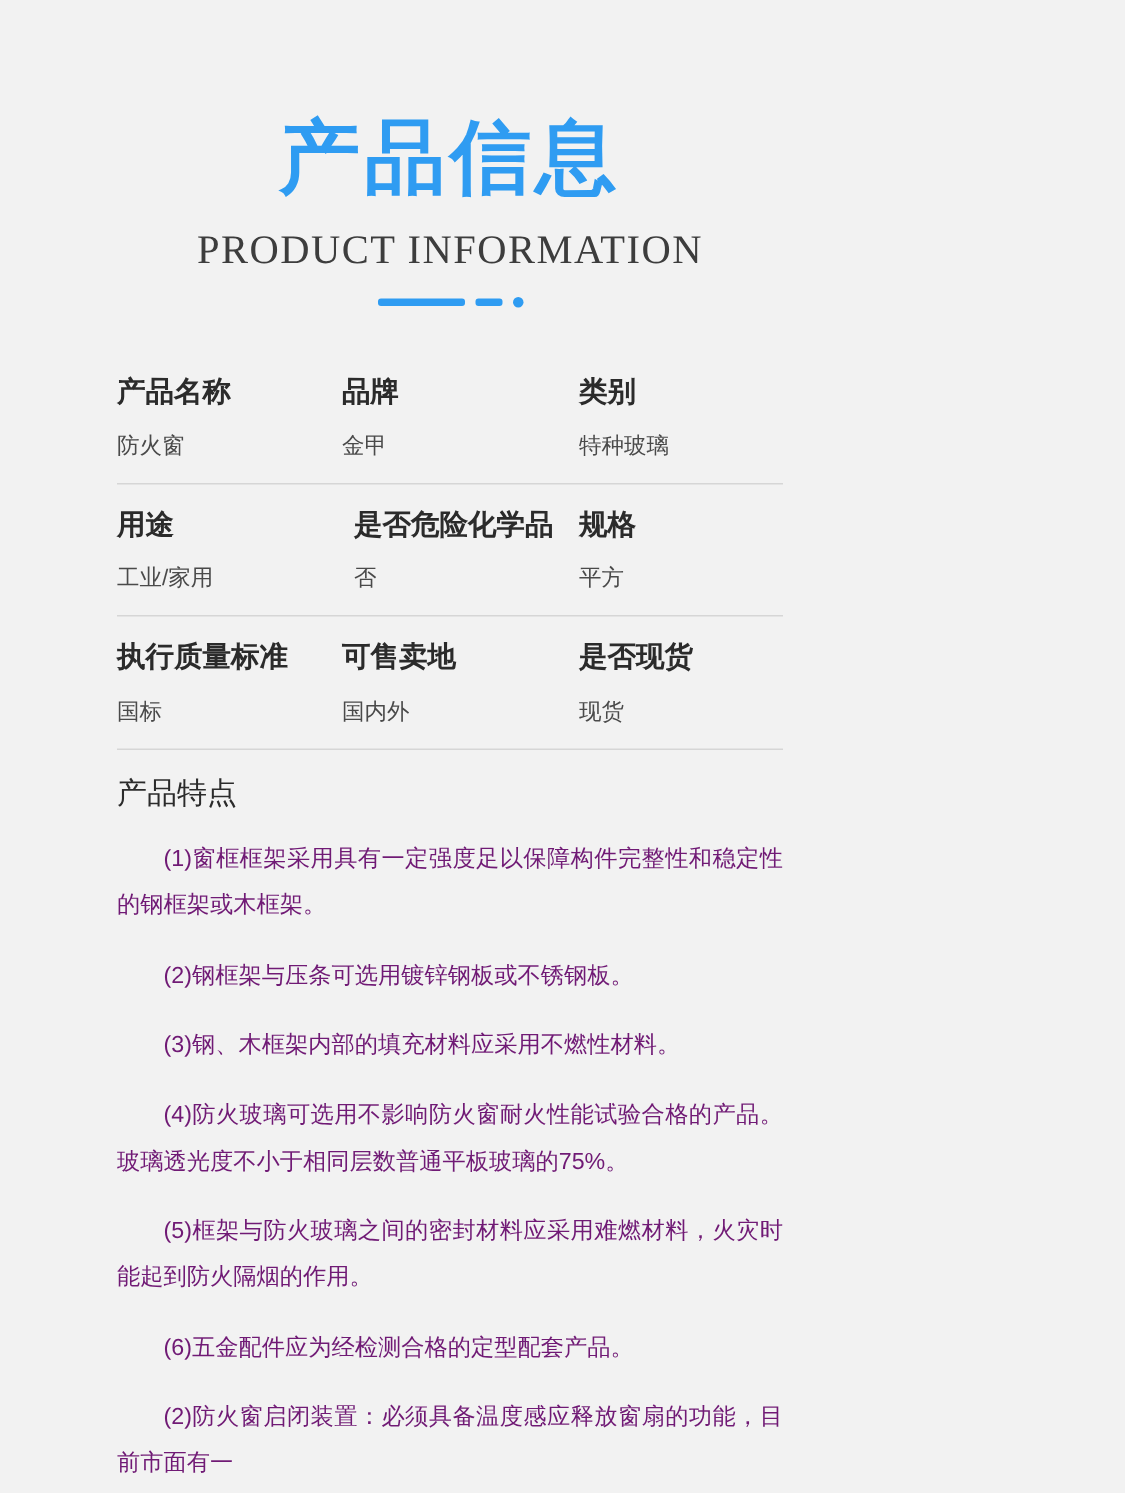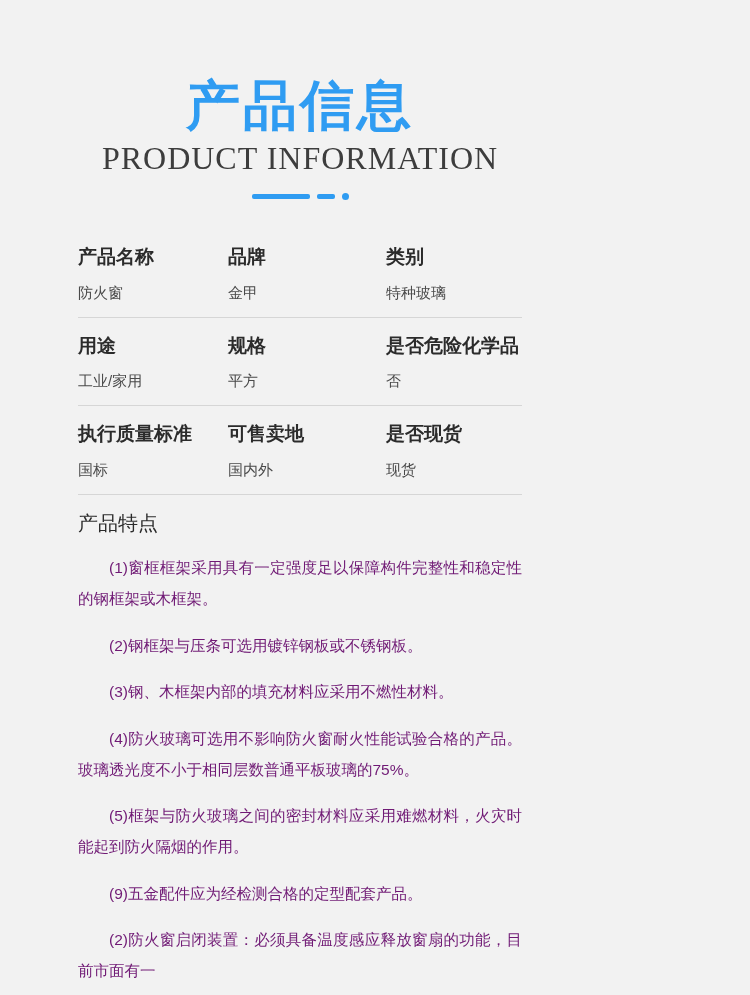--- a/index.html
+++ b/index.html
@@ -29,22 +29,22 @@
   }
   .header-title-cn {
     font-size: 54px;
     font-weight: bold;
     color: #2f9cf2;
     letter-spacing: 3px;
     line-height: 1.15;
     font-family: "Liberation Sans", "DejaVu Sans", sans-serif;
   }
   .header-title-en {
-    margin-top: 4px;
-    font-size: 32px;
+    margin-top: 15px;
+    font-size: 27px;
     color: #3d3d3d;
     letter-spacing: 1px;
     font-family: "Liberation Serif", "DejaVu Serif", serif;
   }
   .header-deco {
     margin-top: 16px;
     display: flex;
     align-items: center;
     justify-content: center;
     gap: 7px;
@@ -146,27 +146,27 @@
         <div class="spec-label">类别</div>
         <div class="spec-value">特种玻璃</div>
       </div>
     </div>
 
     <div class="spec-row">
       <div class="spec-cell c1">
         <div class="spec-label">用途</div>
         <div class="spec-value">工业/家用</div>
       </div>
+      <div class="spec-cell c3">
+        <div class="spec-label">是否危险化学品</div>
+        <div class="spec-value">否</div>
+      </div>
       <div class="spec-cell c2">
         <div class="spec-label">规格</div>
         <div class="spec-value">平方</div>
-      </div>
-      <div class="spec-cell c3">
-        <div class="spec-label">是否危险化学品</div>
-        <div class="spec-value">否</div>
       </div>
     </div>
 
     <div class="spec-row">
       <div class="spec-cell c1">
         <div class="spec-label">执行质量标准</div>
         <div class="spec-value">国标</div>
       </div>
       <div class="spec-cell c2">
         <div class="spec-label">可售卖地</div>
@@ -180,17 +180,17 @@
 
   </div>
 
   <div class="features">
     <div class="features-title">产品特点</div>
     <p class="feature-item">(1)窗框框架采用具有一定强度足以保障构件完整性和稳定性的钢框架或木框架。</p>
     <p class="feature-item">(2)钢框架与压条可选用镀锌钢板或不锈钢板。</p>
     <p class="feature-item">(3)钢、木框架内部的填充材料应采用不燃性材料。</p>
     <p class="feature-item">(4)防火玻璃可选用不影响防火窗耐火性能试验合格的产品。玻璃透光度不小于相同层数普通平板玻璃的75%。</p>
     <p class="feature-item">(5)框架与防火玻璃之间的密封材料应采用难燃材料，火灾时能起到防火隔烟的作用。</p>
-    <p class="feature-item">(9)五金配件应为经检测合格的定型配套产品。</p>
+    <p class="feature-item">(6)五金配件应为经检测合格的定型配套产品。</p>
     <p class="feature-item">(2)防火窗启闭装置：必须具备温度感应释放窗扇的功能，目前市面有一</p>
   </div>
 
 </div>
 
 </body></html>

